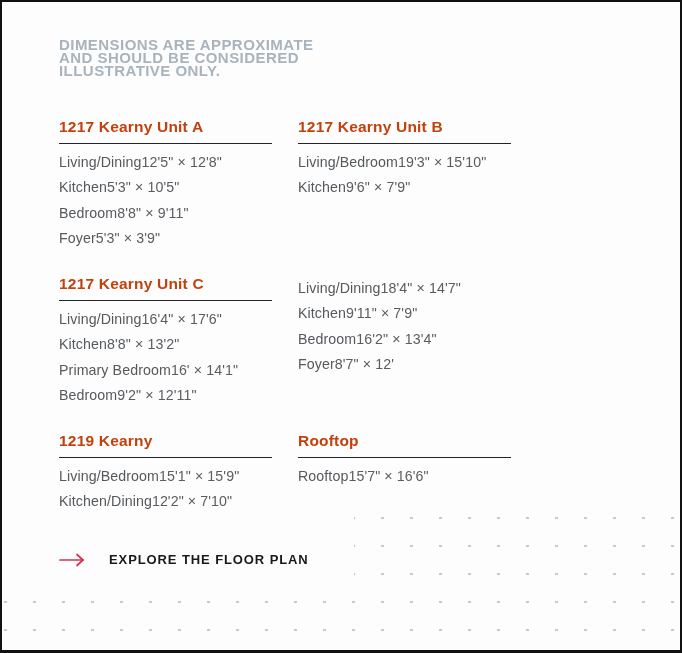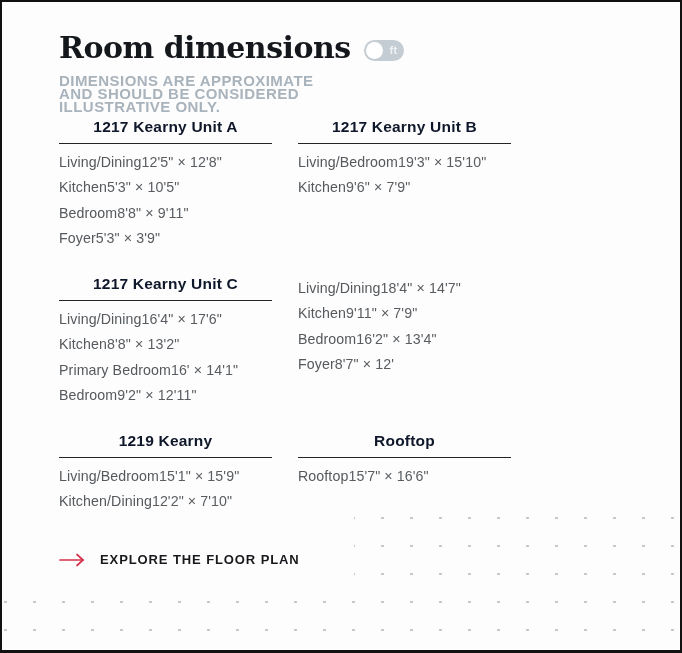--- a/index.html
+++ b/index.html
@@ -47,55 +47,48 @@
     margin-top:8px;max-width:266px;
     font-size:15px;line-height:13px;font-weight:700;
     letter-spacing:0.45px;color:#a9b3bc;text-transform:uppercase;
   }
   .grid{
     position:absolute;left:57px;top:116px;z-index:2;
     display:grid;grid-template-columns:213px 213px;
     column-gap:26px;row-gap:24px;align-items:start;
   }
   .section-title{
-    font-size:15.5px;font-weight:700;color:#0f172a;letter-spacing:0.2px;
-    padding-bottom:7px;border-bottom:1.5px solid #222427;margin-bottom:5px;text-align:center;
+    font-size:15.5px;font-weight:700;color:#c2410c;letter-spacing:0.2px;
+    padding-bottom:7px;border-bottom:1.5px solid #222427;margin-bottom:5px;
   }
   .room-row{
     display:flex;align-items:center;
     height:25.5px;font-size:14.2px;color:#55595d;letter-spacing:0.1px;
   }
   .room-dim{white-space:nowrap;color:#595d61;}
   .cta{
     position:absolute;left:57px;top:550px;z-index:3;
-    display:flex;align-items:center;gap:14px;
+    display:flex;align-items:center;gap:23px;
     cursor:pointer;text-decoration:none;
   }
   .cta-text{
     font-size:13px;font-weight:700;color:#17191c;
     letter-spacing:0.9px;text-transform:uppercase;
   }
   .arrow-icon{display:block;flex:0 0 auto;}
 </style>
 </head>
 <body>
 
 <div class="page">
 
   <div class="dots"></div>
   <div class="dots-mask"></div>
 
   <div class="header">
-    <div class="title-row">
-      <h1 class="title">Room dimensions</h1>
-      <div class="toggle">
-        <span class="toggle-knob"></span>
-        <span class="toggle-label">ft</span>
-      </div>
-    </div>
     <div class="disclaimer">DIMENSIONS ARE APPROXIMATE AND SHOULD BE CONSIDERED ILLUSTRATIVE ONLY.</div>
   </div>
 
   <div class="grid" id="sections-grid">
       <div class="section">
         <div class="section-title">1217 Kearny Unit A</div>
         <div class="room-row">
           <span class="room-name">Living/Dining</span>
           <span class="room-dim">12'5" × 12'8"</span>
         </div>

